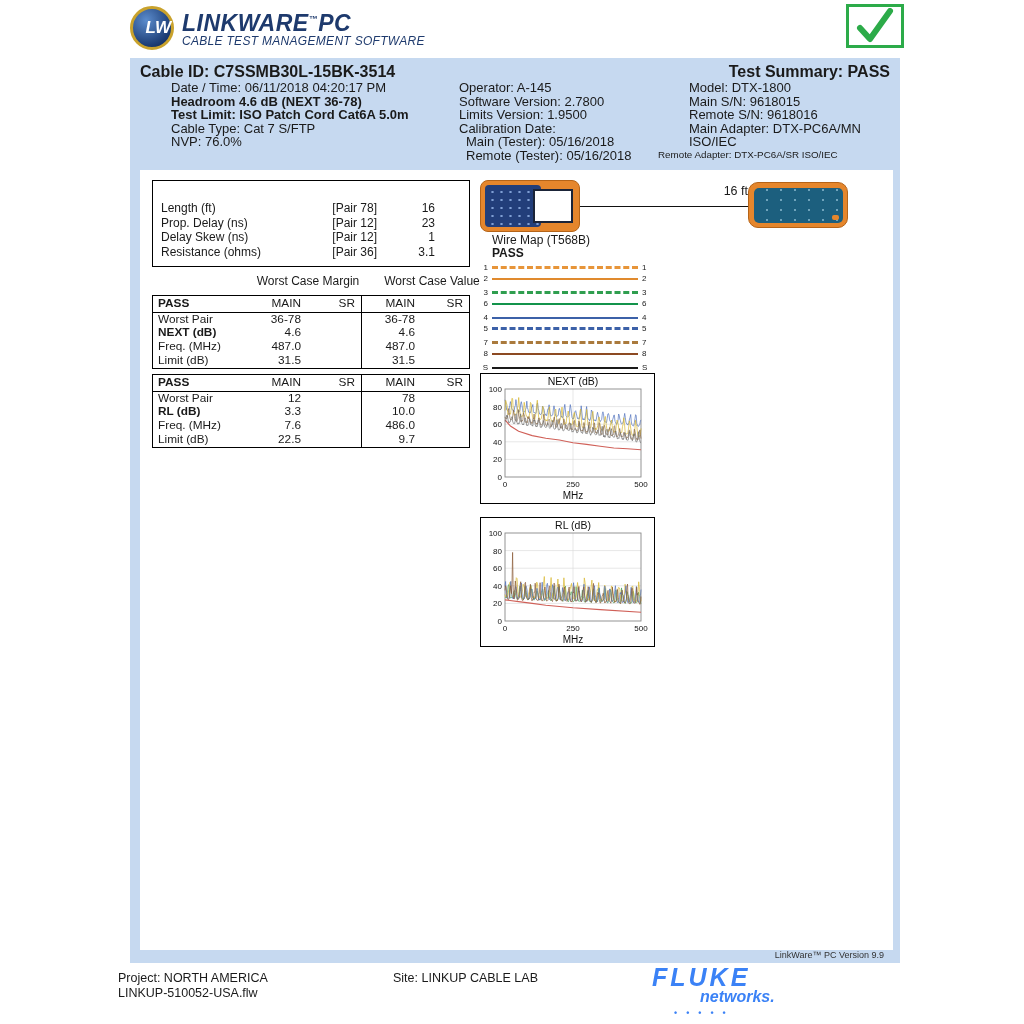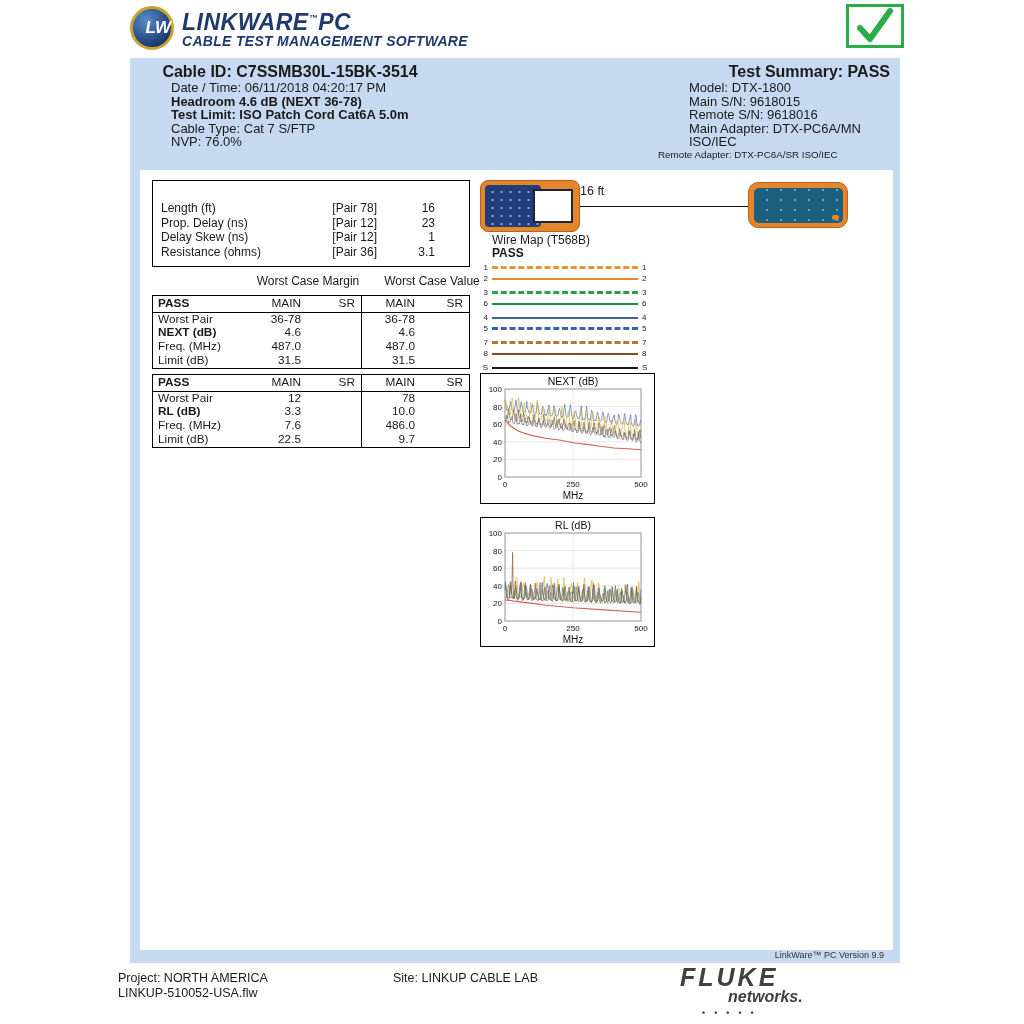--- a/index.html
+++ b/index.html
@@ -8,29 +8,29 @@
   .abs{position:absolute;}
 
   
   .top-logo{left:130px;top:6px;display:flex;align-items:center;gap:8px;}
   .lw-badge{width:44px;height:44px;border-radius:50%;
     background:radial-gradient(circle at 35% 30%, #5b8ccd, #1c3c74 70%, #0e1f44);
     border:3px solid #c9a22c;display:flex;align-items:center;justify-content:flex-end;
     color:#fff;font-weight:bold;font-style:italic;font-size:17px;box-sizing:border-box;}
   .lw-title{color:#1e3a6d;font-weight:800;font-style:italic;font-size:23px;line-height:22px;letter-spacing:.5px;}
   .lw-title sup{font-size:9px;font-style:normal;}
-  .lw-sub{color:#1e3a6d;font-weight:bold;font-style:italic;font-size:14px;letter-spacing:.3px;}
+  .lw-sub{color:#1e3a6d;font-weight:normal;font-style:italic;font-size:12px;letter-spacing:.3px;}
   .check-box{left:846px;top:4px;width:58px;height:44px;border:3px solid #2cab49;background:#fff;box-sizing:border-box;
     display:flex;align-items:center;justify-content:center;}
 
   
   .band{left:130px;top:58px;width:770px;height:905px;background:#c6d9f0;}
   .band .line{font-size:13px;line-height:13.6px;margin-left:31px;}
   .b{font-weight:bold;}
-  .cable-id{font-size:16px;font-weight:bold;line-height:19px;text-align:center;}
+  .cable-id{font-size:16px;font-weight:bold;line-height:19px;}
   .col1{left:10px;top:4px;width:300px;}
   .col2{left:298px;top:23px;width:230px;}
   .col3{left:528px;top:4px;width:232px;}
   .summary{font-size:16px;font-weight:bold;text-align:right;line-height:19px;}
   .indent{padding-left:7px;}
   .small-line{font-size:9.8px;line-height:12px;}
   .version{right:16px;bottom:3px;font-size:9px;color:#333;}
 
   
   .panel{left:10px;top:112px;width:753px;height:780px;background:#fff;}
@@ -62,41 +62,41 @@
   .device{box-sizing:border-box;}
   .dev-main{left:340px;top:10px;width:100px;height:52px;background:#e5862c;border:1px solid #b56418;border-radius:8px;}
   .dm-inner{position:absolute;left:4px;top:4px;width:56px;height:42px;background:#223e7a;border-radius:4px;
      background-image:radial-gradient(circle,#7f9fd4 1px,transparent 1.3px);background-size:9px 8px;background-position:3px 3px;}
   .dm-screen{position:absolute;left:52px;top:8px;width:40px;height:34px;background:#fff;border:2px solid #1b2438;box-sizing:border-box;}
   .dev-remote{left:608px;top:12px;width:100px;height:46px;background:#e5862c;border:1px solid #b56418;border-radius:10px;}
   .dr-inner{position:absolute;left:5px;top:5px;width:89px;height:35px;background:#1c5f7e;border-radius:5px;
      background-image:radial-gradient(circle,#6fa3bb 0.8px,transparent 1.1px);background-size:14px 10px;background-position:6px 7px;}
   .dr-dot{position:absolute;right:8px;bottom:7px;width:7px;height:5px;background:#e5862c;border-radius:2px;}
   .link-line{left:440px;top:36px;width:168px;height:0;border-top:1.6px solid #111;}
-  .link-label{left:440px;top:14px;width:168px;text-align:left;font-size:12.5px;}
+  .link-label{left:440px;top:14px;width:168px;text-align:right;font-size:12.5px;}
 
   
   .wm-title{left:352px;top:63px;font-size:12px;}
   .wm-status{left:352px;top:76px;font-size:12px;font-weight:bold;}
   .wiremap{left:338px;top:92px;width:174px;}
   .w-row{display:flex;align-items:center;height:11px;}
   .w-row.gap{margin-top:3px;}
   .w-pin{width:10px;font-size:8px;color:#222;}
   .w-pin.l{text-align:right;}
   .w-line{flex:1;height:0;margin:0 4px;}
 
   
   .chart{width:175px;background:#fff;border:1px solid #000;box-sizing:border-box;}
   #chart-next{left:340px;top:203px;height:131px;}
   #chart-rl{left:340px;top:347px;height:130px;}
 
   
   .foot-proj{left:118px;top:971px;font-size:12.5px;line-height:14.5px;}
   .foot-site{left:393px;top:971px;font-size:12.5px;}
-  .fluke{left:680px;top:966px;width:200px;color:#404040;}
+  .fluke{left:652px;top:966px;width:200px;color:#3b82f6;}
   .fluke-1{font-size:25px;font-weight:800;font-style:italic;letter-spacing:3px;line-height:23px;}
   .fluke-2{font-size:16px;font-style:italic;font-weight:600;margin:-4px 0 0 48px;line-height:24px;}
   .fluke-dots{font-size:9px;font-weight:bold;letter-spacing:9px;margin:0 0 0 22px;line-height:8px;}
 </style>
 </head>
 <body>
 
 <div class="abs top-logo">
   <div class="lw-badge">
       <span>LW</span>
@@ -117,20 +117,28 @@
 
   <div class="abs col1">
     <div class="cable-id">Cable ID: C7SSMB30L-15BK-3514</div>
     <div class="line">Date / Time: 06/11/2018  04:20:17 PM</div>
     <div class="line b">Headroom 4.6 dB (NEXT 36-78)</div>
     <div class="line b">Test Limit: ISO Patch Cord Cat6A 5.0m</div>
     <div class="line">Cable Type: Cat 7 S/FTP</div>
     <div class="line">NVP: 76.0%</div>
   </div>
 
+  <div class="abs col2">
+    <div class="line">Operator: A-145</div>
+    <div class="line">Software Version: 2.7800</div>
+    <div class="line">Limits Version: 1.9500</div>
+    <div class="line">Calibration Date:</div>
+    <div class="line indent">Main (Tester): 05/16/2018</div>
+    <div class="line indent">Remote (Tester): 05/16/2018</div>
+  </div>
 
   <div class="abs col3">
     <div class="summary">Test Summary: PASS</div>
     <div class="line">Model: DTX-1800</div>
     <div class="line">Main S/N: 9618015</div>
     <div class="line">Remote S/N: 9618016</div>
     <div class="line">Main Adapter: DTX-PC6A/MN ISO/IEC</div>
     <div class="small-line">Remote Adapter: DTX-PC6A/SR ISO/IEC</div>
   </div>
 

